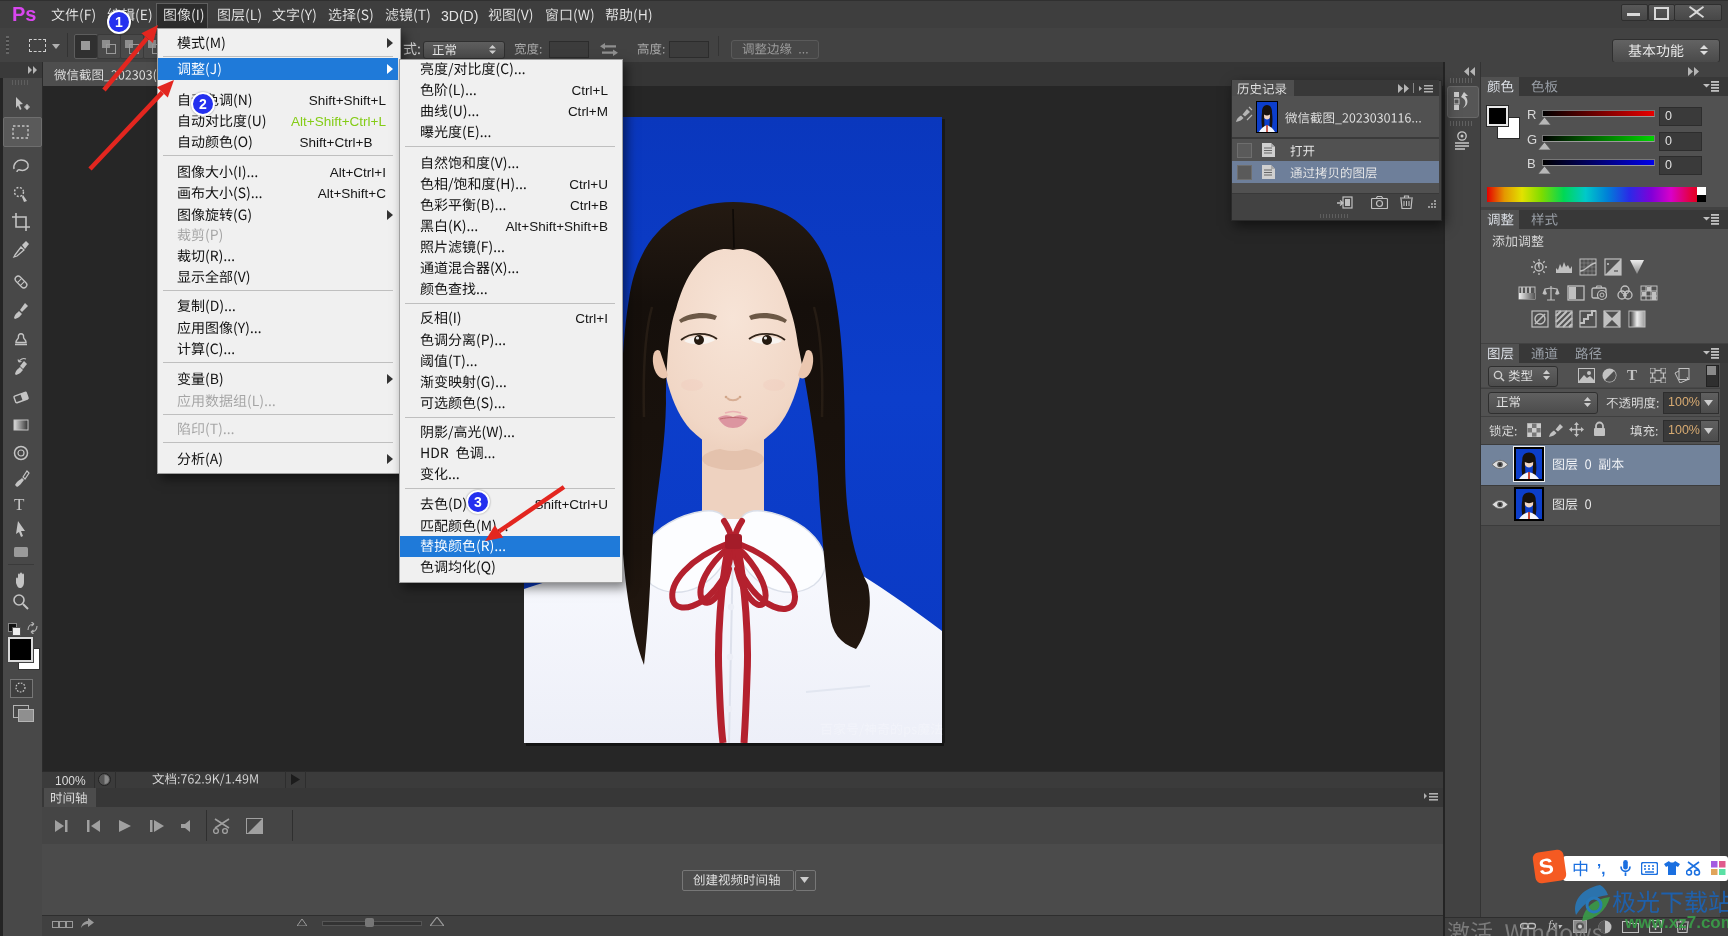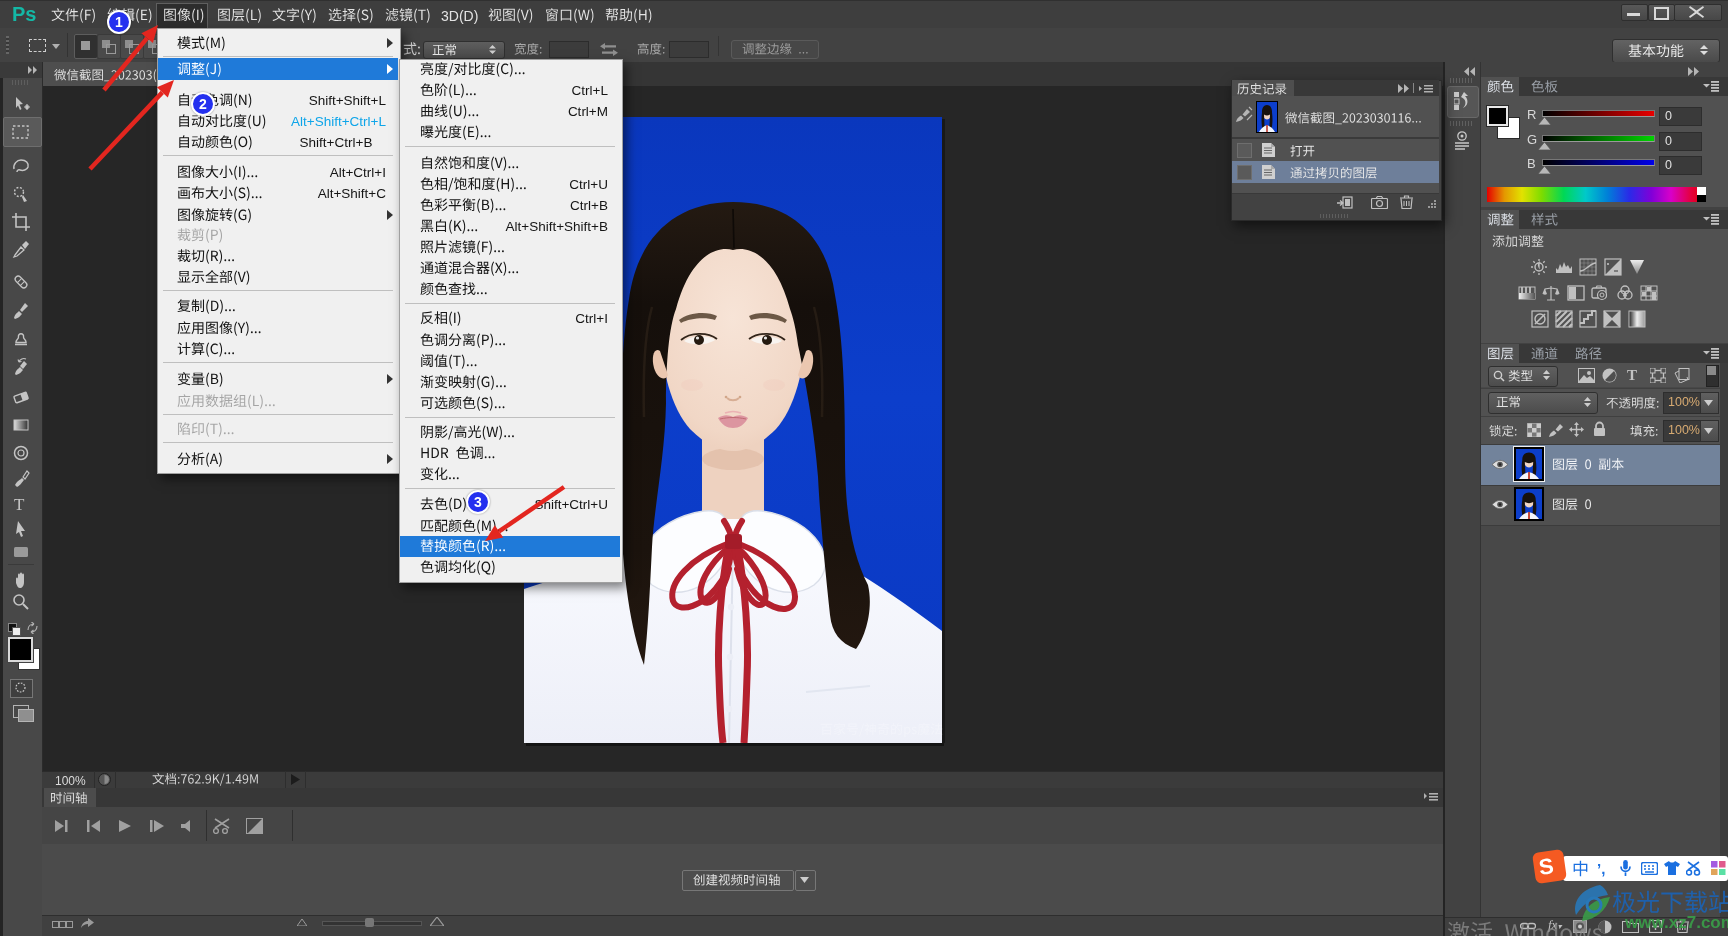--- a/index.html
+++ b/index.html
@@ -203,21 +203,21 @@
         <path id="g6D3B" d="M91 -774C152 -741 236 -693 278 -662L322 -724C279 -752 194 -798 133 -827ZM42 -499C103 -466 186 -418 227 -390L269 -452C226 -480 142 -525 83 -554ZM65 16L129 67C188 -26 258 -151 311 -257L256 -306C198 -193 119 -61 65 16ZM320 -547L320 -475L609 -475L609 -309L392 -309L392 79L462 79L462 36L819 36L819 74L891 74L891 -309L680 -309L680 -475L957 -475L957 -547L680 -547L680 -722C767 -737 848 -756 914 -778L854 -836C743 -797 540 -765 367 -747C375 -730 385 -701 389 -683C460 -690 535 -699 609 -710L609 -547ZM462 -32L462 -240L819 -240L819 -32Z"></path>
         <path id="g69" d="M92 0L184 0L184 -543L92 -543ZM138 -655C174 -655 199 -679 199 -716C199 -751 174 -775 138 -775C102 -775 78 -751 78 -716C78 -679 102 -655 138 -655Z"></path>
         <path id="g6E" d="M92 0L184 0L184 -394C238 -449 276 -477 332 -477C404 -477 435 -434 435 -332L435 0L526 0L526 -344C526 -482 474 -557 360 -557C286 -557 229 -516 178 -464L176 -464L167 -543L92 -543Z"></path>
         <path id="g64" d="M277 13C342 13 400 -22 442 -64L445 -64L453 0L528 0L528 -796L436 -796L436 -587L441 -494C393 -533 352 -557 288 -557C164 -557 53 -447 53 -271C53 -90 141 13 277 13ZM297 -64C202 -64 147 -141 147 -272C147 -396 217 -480 304 -480C349 -480 391 -464 436 -423L436 -138C391 -88 347 -64 297 -64Z"></path>
         <path id="g6F" d="M303 13C436 13 554 -91 554 -271C554 -452 436 -557 303 -557C170 -557 52 -452 52 -271C52 -91 170 13 303 13ZM303 -63C209 -63 146 -146 146 -271C146 -396 209 -480 303 -480C397 -480 461 -396 461 -271C461 -146 397 -63 303 -63Z"></path>
         <path id="g77" d="M178 0L284 0L361 -291C375 -343 386 -394 398 -449L403 -449C416 -394 426 -344 440 -293L518 0L629 0L776 -543L688 -543L609 -229C597 -177 587 -128 576 -78L571 -78C558 -128 546 -177 533 -229L448 -543L359 -543L274 -229C261 -177 249 -128 238 -78L233 -78C222 -128 212 -177 201 -229L120 -543L27 -543Z"></path>
       </defs>
     </svg>
     <div class="a" style="left:0;top:0;width:1728px;height:936px;background:#262626"></div>
     <div class="a" style="left:0;top:0;width:1728px;height:28px;background:#3e3e3e;border-top:1px solid #303030"></div>
-    <div class="a" style="left:12px;top:3px;font:bold 20px 'Liberation Sans',sans-serif;color:#14b8a6">Ps</div>
+    <div class="a" style="left:12px;top:3px;font:bold 20px 'Liberation Sans',sans-serif;color:#d946ef">Ps</div>
     <div class="a" style="left:156px;top:3px;width:50px;height:25px;background:#2d2d2d;border:1px solid #5f5f5f;border-bottom:none"></div>
     <svg style="position:absolute;left:51.0px;top:6.0px;overflow:visible;" width="45.19" height="18.20" viewBox="0 -1000 3228 1300" fill="#e3e3e3">
       <use href="#g6587" x="0"></use>
       <use href="#g4EF6" x="1000"></use>
       <use href="#g28" x="2000"></use>
       <use href="#g46" x="2338"></use>
       <use href="#g29" x="2890"></use>
     </svg>
     <svg style="position:absolute;left:107.0px;top:6.0px;overflow:visible;" width="45.71" height="18.20" viewBox="0 -1000 3265 1300" fill="#e3e3e3">
       <use href="#g7F16" x="0"></use>
@@ -1155,21 +1155,21 @@
     <svg style="position:absolute;left:177.0px;top:112.0px;overflow:visible;" width="89.56" height="18.20" viewBox="0 -1000 6397 1300" fill="#151515">
       <use href="#g81EA" x="0"></use>
       <use href="#g52A8" x="1000"></use>
       <use href="#g5BF9" x="2000"></use>
       <use href="#g6BD4" x="3000"></use>
       <use href="#g5EA6" x="4000"></use>
       <use href="#g28" x="5000"></use>
       <use href="#g55" x="5338"></use>
       <use href="#g29" x="6059"></use>
     </svg>
-    <div class="a" style="left:286px;top:114px;width:100px;text-align:right;font:13.5px 'Liberation Sans',sans-serif;color:#0ea5e9">Alt+Shift+Ctrl+L</div>
+    <div class="a" style="left:286px;top:114px;width:100px;text-align:right;font:13.5px 'Liberation Sans',sans-serif;color:#84cc16">Alt+Shift+Ctrl+L</div>
     <svg style="position:absolute;left:177.0px;top:133.0px;overflow:visible;" width="75.85" height="18.20" viewBox="0 -1000 5418 1300" fill="#151515">
       <use href="#g81EA" x="0"></use>
       <use href="#g52A8" x="1000"></use>
       <use href="#g989C" x="2000"></use>
       <use href="#g8272" x="3000"></use>
       <use href="#g28" x="4000"></use>
       <use href="#g4F" x="4338"></use>
       <use href="#g29" x="5080"></use>
     </svg>
     <div class="a" style="left:286px;top:135px;width:100px;text-align:center;font:13.5px 'Liberation Sans',sans-serif;color:#151515">Shift+Ctrl+B</div>

